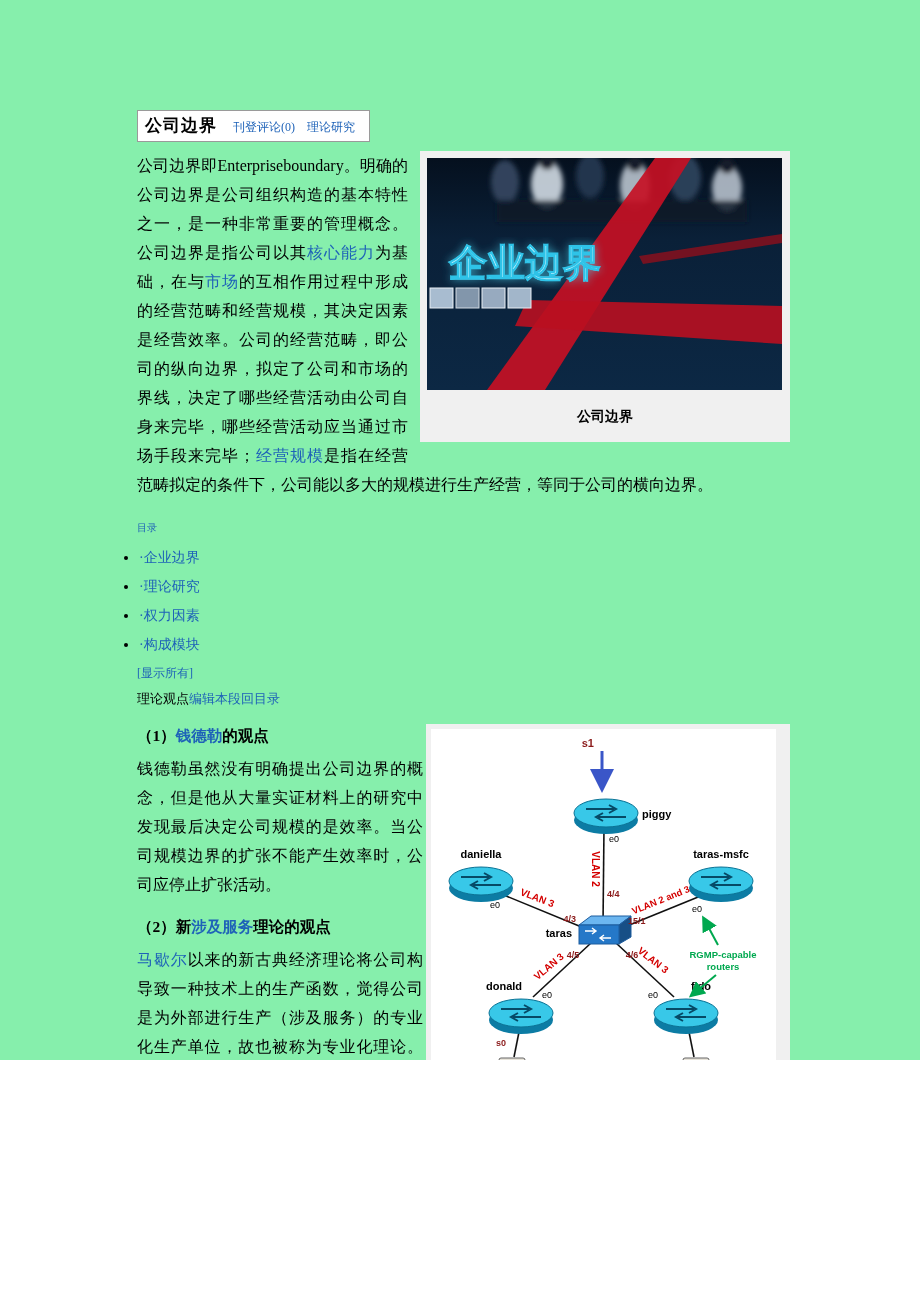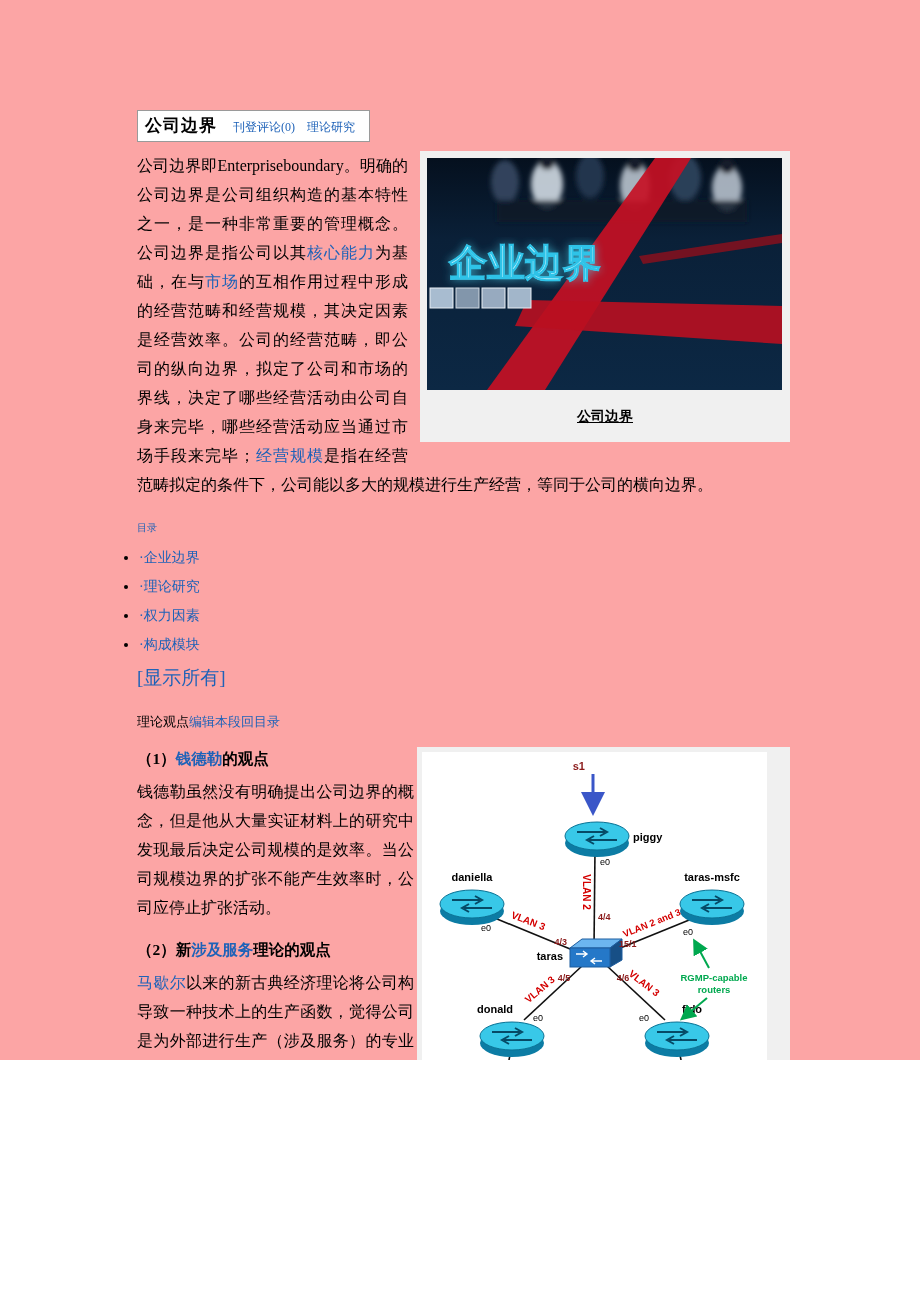--- a/index.html
+++ b/index.html
@@ -1,42 +1,42 @@
 <!DOCTYPE html>
 <html><head>
 <meta charset="utf-8">
 <style>
   html,body{margin:0;padding:0;background:#ffffff;}
   body{font-family:"Liberation Serif","DejaVu Serif",serif;color:#000;}
-  .page{position:relative;width:920px;height:1060px;background:#fca5a5;overflow:hidden;}
+  .page{position:relative;width:920px;height:1060px;background:#86efac;overflow:hidden;}
   .content{position:absolute;left:137px;top:110px;width:653px;}
 
   a.doclink{color:#1e62b8;text-decoration:none;cursor:pointer;}
 
   .title-box{display:inline-flex;align-items:baseline;gap:16px;border:1px solid #9a9a9a;
              padding:3px 14px 4px 7px;background:#fff;}
   .title-box .t{font-size:17px;font-weight:bold;letter-spacing:1px;}
   .title-box .small-links{font-size:12px;display:inline-flex;gap:12px;}
 
   .intro{margin-top:9px;}
   .fig-box{float:right;background:#f0f0f0;text-align:center;}
-  .fig1-box{width:356px;padding:7px 7px 0 7px;margin-left:12px;text-decoration:underline;}
+  .fig1-box{width:356px;padding:7px 7px 0 7px;margin-left:12px;}
   .fig1-box svg{display:block;}
   .fig-caption{font-size:14px;font-weight:bold;padding:18px 0 16px;color:#000;}
   .intro-text{font-size:16px;line-height:29px;margin:0;text-align:justify;}
 
   .toc-title{margin-top:22px;font-size:10px;}
   ul.toc{list-style:disc;margin:8px 0 0 -14px;padding-left:16px;}
   ul.toc li{font-size:14px;line-height:29px;}
-  .show-all{font-size:19px;margin-top:6px;}
-  .sec-head{font-size:13px;margin-top:22px;}
+  .show-all{font-size:12px;margin-top:6px;}
+  .sec-head{font-size:13px;margin-top:8px;}
   .sec-head .plain{color:#000;}
 
   .block2{margin-top:8px;}
-  .fig2-box{width:345px;padding:5px 23px 0 5px;margin-left:3px;}
+  .fig2-box{width:345px;padding:5px 14px 0 5px;margin-left:3px;}
   .fig2-box .diagram-wrap{background:#ffffff;}
   h3.sub{font-size:15.5px;margin:16px 0 6px 0;font-weight:bold;line-height:24px;}
   p.body{font-size:16px;line-height:29px;margin:0;text-align:justify;}
 
   .dg-label{font-family:"Liberation Sans","DejaVu Sans",sans-serif;}
 </style>
 </head>
 <body>
 
 <div class="page">

